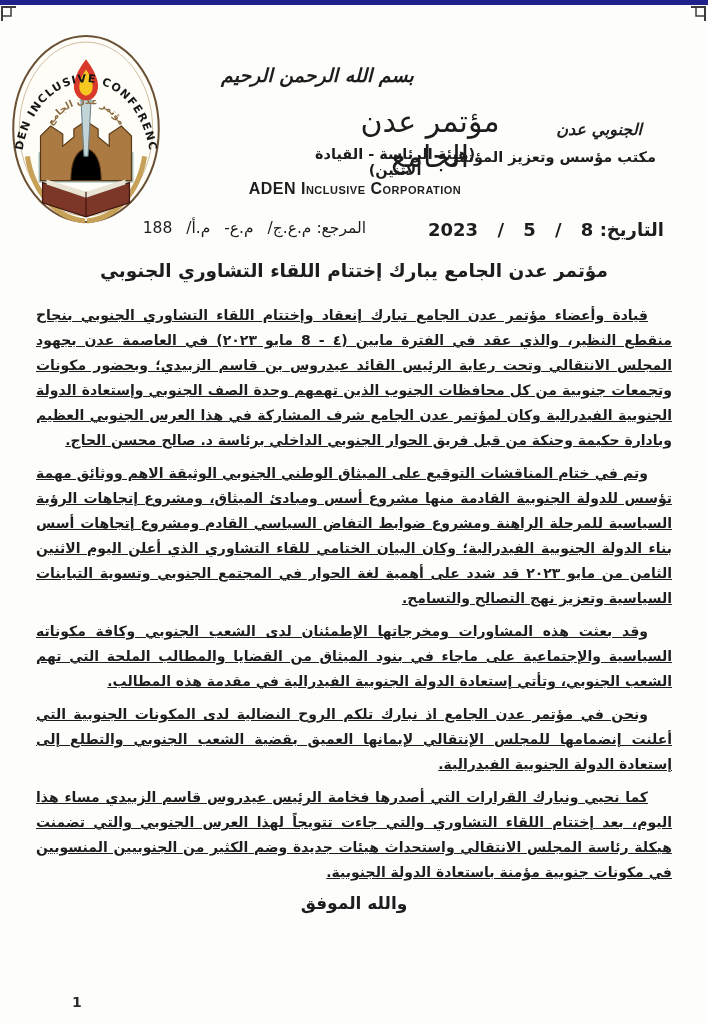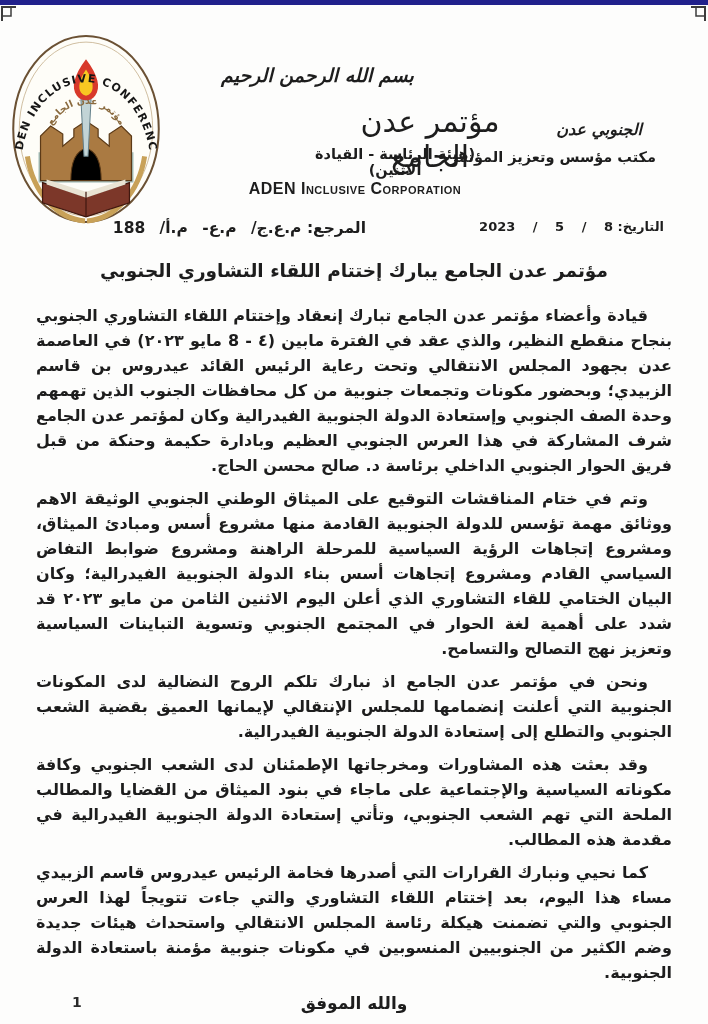--- a/index.html
+++ b/index.html
@@ -46,42 +46,43 @@
   }
   .org-name-en {
     position:absolute; left:175px; top:180px; width:360px;
     text-align:center;
     font-family:Liberation Sans, sans-serif;
     font-variant:small-caps; font-weight:bold; font-size:16px;
     letter-spacing:0.5px;
   }
   .date-field {
     position:absolute; top:219px; right:44px;
-    direction:rtl; font-size:13px; font-weight:bold;
+    direction:rtl; font-size:18px; font-weight:bold;
   }
   .date-field .val { word-spacing:13px; }
   .ref-field {
     position:absolute; top:219px; right:342px;
-    direction:rtl; font-size:15.5px; font-weight:bold;
+    direction:rtl; font-size:15.5px; font-weight:normal;
   }
   .ref-field .val { word-spacing:9px; }
 
   
   .doc-body {
     position:absolute; top:260px; left:36px; width:636px;
     direction:rtl;
   }
   .doc-title {
     text-align:center; font-size:18.5px; font-weight:bold;
     margin-bottom:22px;
   }
   .doc-body p {
-    font-size:16px; font-weight:bold; line-height:25px;
+    font-size:14px; font-weight:bold; line-height:25px;
     text-align:justify; text-indent:24px;
     margin-bottom:8px;
+    text-decoration:underline;
   }
   .closing {
     text-align:center; font-size:17px; font-weight:bold;
     margin-top:2px;
   }
   .page-number {
     position:absolute; left:72px; top:994px;
     font-size:14px; font-weight:bold; color:#2a2a2a;
   }
 </style>
@@ -147,21 +148,21 @@
     <span class="lbl">المرجع:</span>
     <span class="val">م.ع.ج/ م.ع- م.أ/ 188</span>
   </div>
 </div>
 
 <div class="doc-body">
   <div class="doc-title">مؤتمر عدن الجامع يبارك إختتام اللقاء التشاوري الجنوبي</div>
 
   <p>قيادة وأعضاء مؤتمر عدن الجامع تبارك إنعقاد وإختتام اللقاء التشاوري الجنوبي بنجاح منقطع النظير، والذي عقد في الفترة مابين (٤ - 8 مايو ٢٠٢٣) في العاصمة عدن بجهود المجلس الانتقالي وتحت رعاية الرئيس القائد عيدروس بن قاسم الزبيدي؛ وبحضور مكونات وتجمعات جنوبية من كل محافظات الجنوب الذين تهمهم وحدة الصف الجنوبي وإستعادة الدولة الجنوبية الفيدرالية وكان لمؤتمر عدن الجامع شرف المشاركة في هذا العرس الجنوبي العظيم وبادارة حكيمة وحنكة من قبل فريق الحوار الجنوبي الداخلي برئاسة د. صالح محسن الحاج.</p>
   <p>وتم في ختام المناقشات التوقيع على الميثاق الوطني الجنوبي الوثيقة الاهم ووثائق مهمة تؤسس للدولة الجنوبية القادمة منها مشروع أسس ومبادئ الميثاق، ومشروع إتجاهات الرؤية السياسية للمرحلة الراهنة ومشروع ضوابط التفاض السياسي القادم ومشروع إتجاهات أسس بناء الدولة الجنوبية الفيدرالية؛ وكان البيان الختامي للقاء التشاوري الذي أعلن اليوم الاثنين الثامن من مايو ٢٠٢٣ قد شدد على أهمية لغة الحوار في المجتمع الجنوبي وتسوية التباينات السياسية وتعزيز نهج التصالح والتسامح.</p>
+  <p>وقد بعثت هذه المشاورات ومخرجاتها الإطمئنان لدى الشعب الجنوبي وكافة مكوناته السياسية والإجتماعية على ماجاء في بنود الميثاق من القضايا والمطالب الملحة التي تهم الشعب الجنوبي، وتأتي إستعادة الدولة الجنوبية الفيدرالية في مقدمة هذه المطالب.</p>
   <p>ونحن في مؤتمر عدن الجامع اذ نبارك تلكم الروح النضالية لدى المكونات الجنوبية التي أعلنت إنضمامها للمجلس الإنتقالي لإيمانها العميق بقضية الشعب الجنوبي والتطلع إلى إستعادة الدولة الجنوبية الفيدرالية.</p>
-  <p>وقد بعثت هذه المشاورات ومخرجاتها الإطمئنان لدى الشعب الجنوبي وكافة مكوناته السياسية والإجتماعية على ماجاء في بنود الميثاق من القضايا والمطالب الملحة التي تهم الشعب الجنوبي، وتأتي إستعادة الدولة الجنوبية الفيدرالية في مقدمة هذه المطالب.</p>
   <p>كما نحيي ونبارك القرارات التي أصدرها فخامة الرئيس عيدروس قاسم الزبيدي مساء هذا اليوم، بعد إختتام اللقاء التشاوري والتي جاءت تتويجاً لهذا العرس الجنوبي والتي تضمنت هيكلة رئاسة المجلس الانتقالي واستحداث هيئات جديدة وضم الكثير من الجنوبيين المنسوبين في مكونات جنوبية مؤمنة باستعادة الدولة الجنوبية.</p>
 
   <div class="closing">والله الموفق</div>
 
 </div>
 
 <div class="page-number">1</div>
 
 </body></html>

